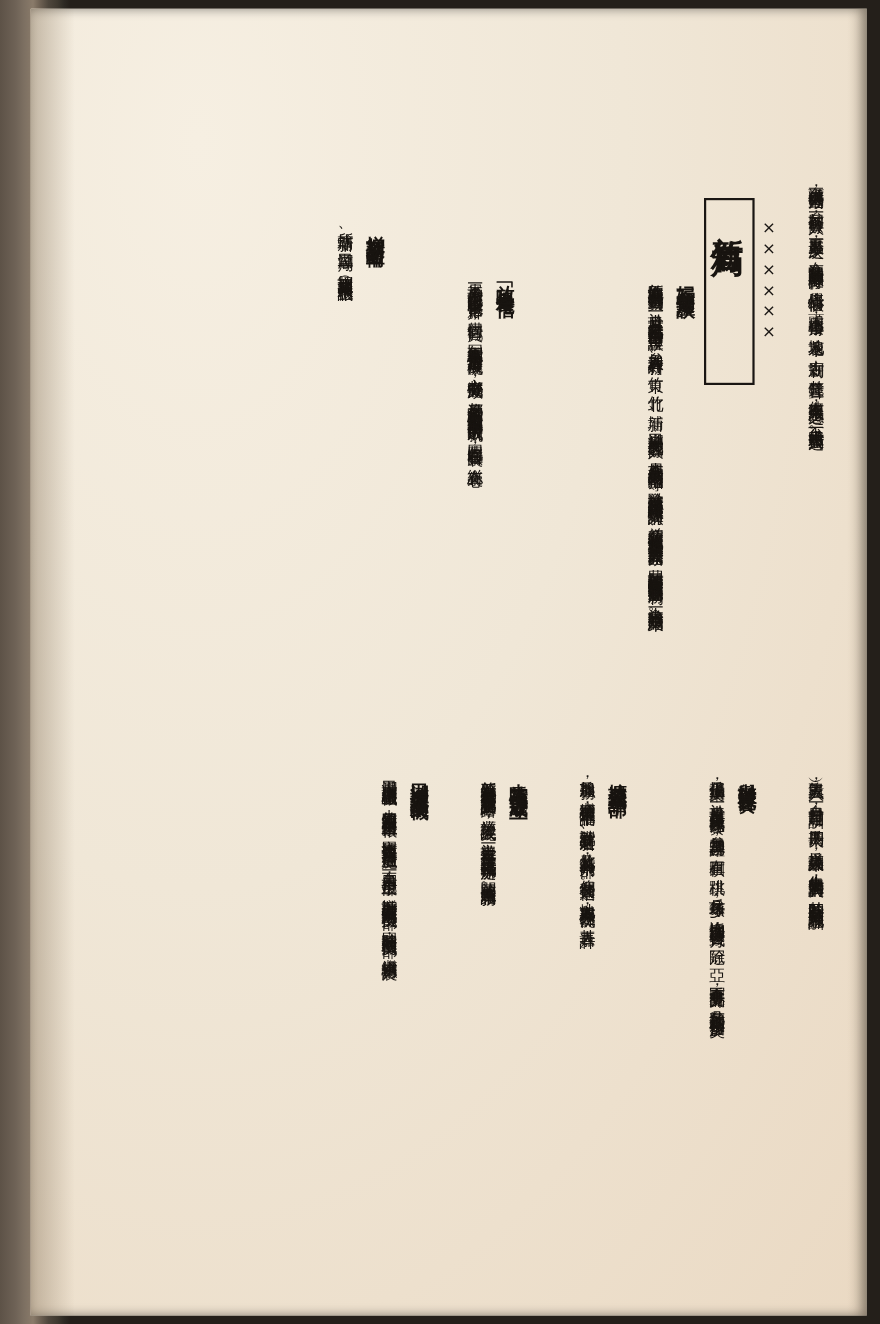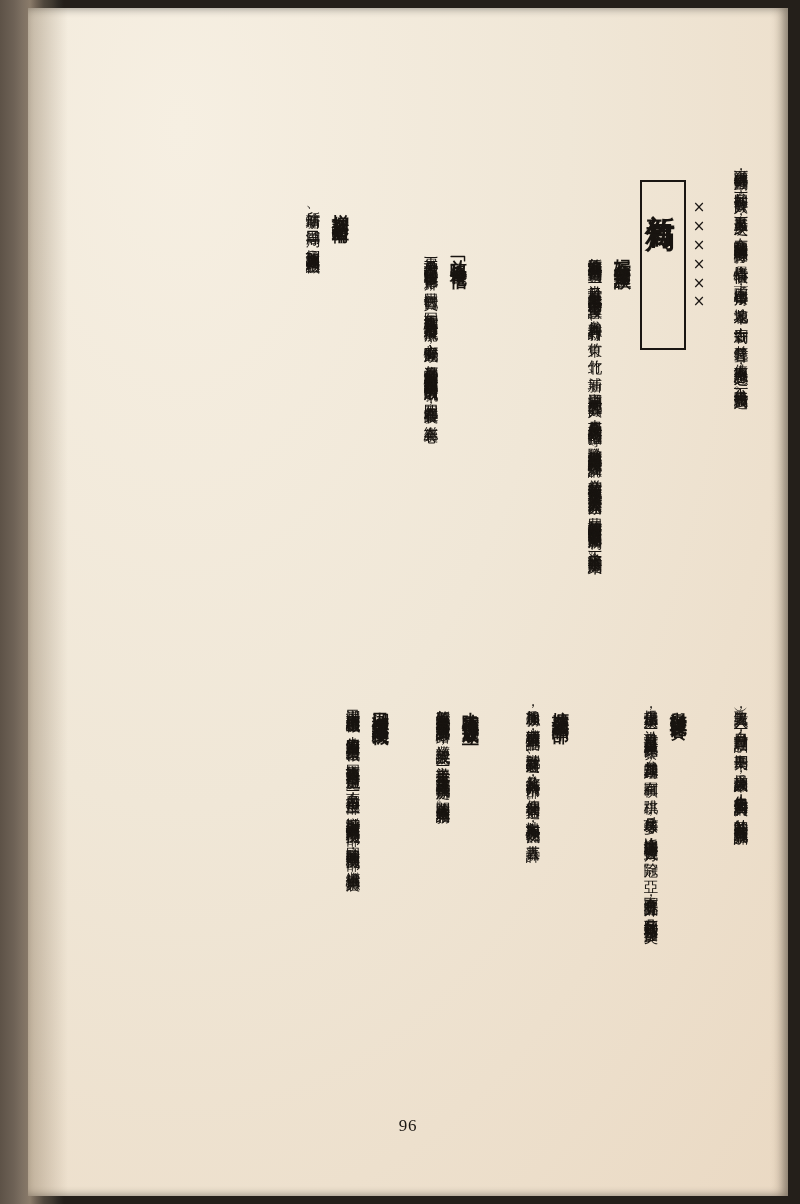--- a/index.html
+++ b/index.html
@@ -146,15 +146,14 @@
       <div class="col vtext body-text" style="right:208px; top:540px; height:420px; width:54px;">爲加強服務，繼續擴裝公用電話一批，計新豐鄉之新莊子、竹北及新竹市內共十部，俾便利公衆通信。地方對本局之服務熱忱，甚表嘉許。</div>
 
       <div class="col vtext heading" style="right:270px; top:540px; height:185px; width:22px;">大陸電信代辦處成立</div>
       <div class="col vtext body-text" style="right:298px; top:540px; height:420px; width:54px;">新竹縣五峯鄉大陸村至竹東局長途電話鄉村支線一廻路，業經架設完成，定於六十一年十二月十五日正式成立大陸電信代辦處，開放國內長途電話業務。</div>
 
       <div class="col vtext heading" style="right:360px; top:540px; height:185px; width:22px;">湖口擴遷電話交換機</div>
       <div class="col vtext body-text" style="right:388px; top:540px; height:420px; width:96px;">湖口局市內電話擴遷機械工程，由新竹局派遣工程主辦員蔡但根，率同技術人員於十月二日起前往施工，至十一月四日全部竣工，計增裝五〇型磁石單式百門交換機一部，同時移裝同型交換機四部，繼續供應用戶裝</div>
 
     </div>
 
-    <div class="page-number">96</div>
   </div>
 </div>
 
 </body></html>

